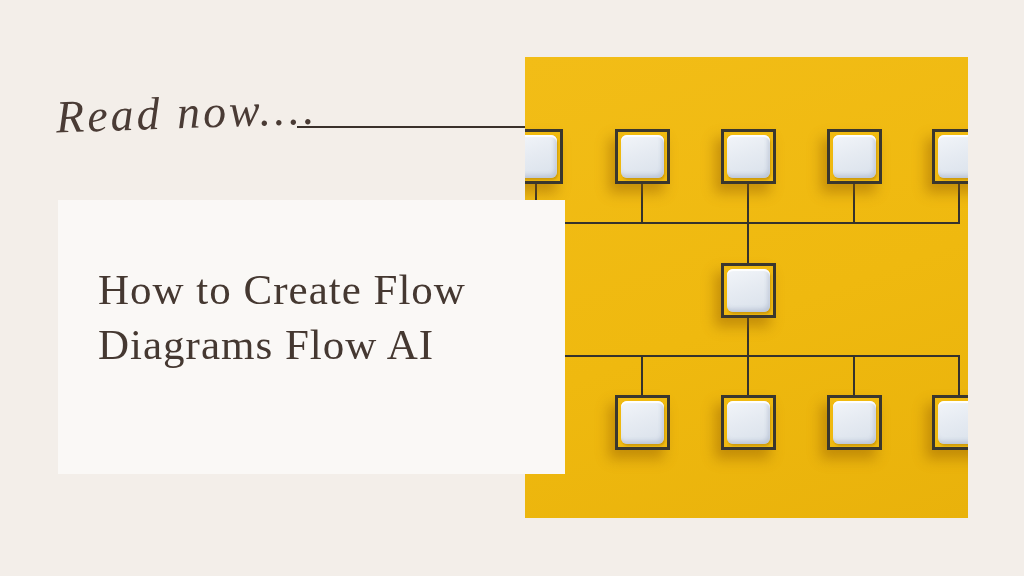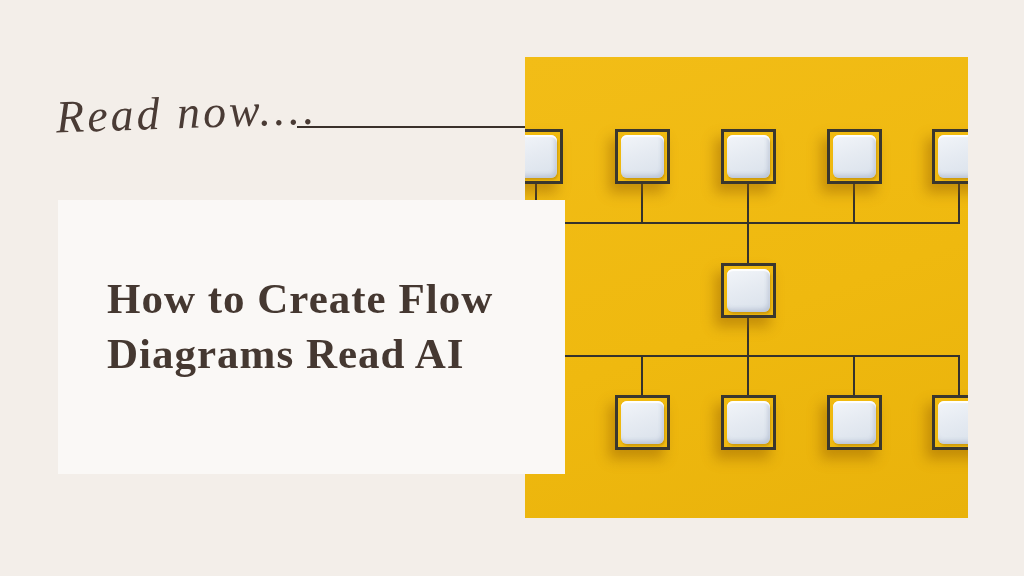--- a/index.html
+++ b/index.html
@@ -112,19 +112,19 @@
       </div>
     <div class="node" style="left:302px; top:338px;">
         <div class="node-face"></div>
       </div>
     <div class="node" style="left:407px; top:338px;">
         <div class="node-face"></div>
       </div>
   </div>
 
   <div class="title-card">
-    <h1 class="title" style="margin:11px;font-weight:bold;">
+    <h1 class="title" style="margin:2px;">
       <span class="line">How to Create Flow</span>
-      <span class="line">Diagrams Read AI</span>
+      <span class="line">Diagrams Flow AI</span>
     </h1>
   </div>
 
 </div>
 
 </body></html>

